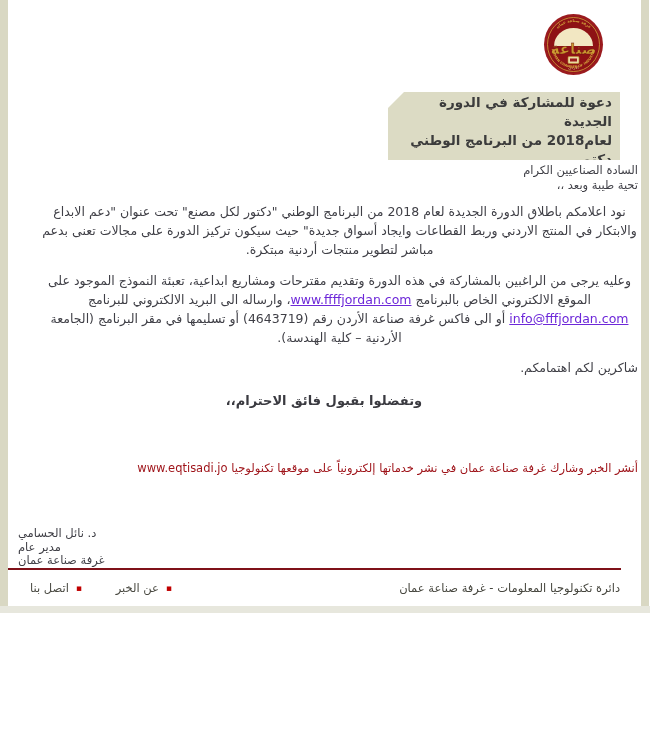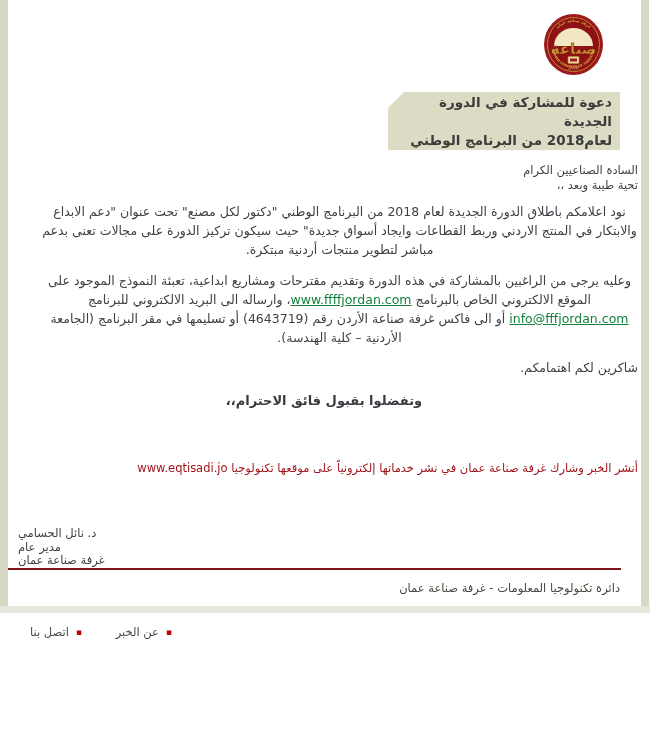--- a/index.html
+++ b/index.html
@@ -6,52 +6,52 @@
   body{background:#fff;font-family:"DejaVu Sans",sans-serif;}
   .screen{position:relative;width:659px;height:754px;background:#ffffff;overflow:hidden;}
 
   .bar-left{position:absolute;left:0;top:0;width:8px;height:607px;background:#d9d8c3;}
   .bar-right{position:absolute;left:641px;top:0;width:8px;height:607px;background:#d9d8c3;}
   .bottom-strip{position:absolute;left:0;top:606px;width:650px;height:7px;background:#e7e7dd;}
 
   .logo{position:absolute;left:543px;top:13px;width:61px;height:63px;}
 
   .title-box{
-    position:absolute;left:388px;top:92px;width:232px;height:58px;
+    position:absolute;left:388px;top:92px;width:232px;height:68px;
     background:#dcdbc4;color:#3c3c3c;direction:rtl;text-align:right;
     font-size:13.5px;font-weight:bold;line-height:19px;
     box-sizing:border-box;padding:1px 8px 0 4px;
     clip-path:polygon(16px 0,100% 0,100% 100%,0 100%,0 16px);
   }
 
   .salutation{position:absolute;right:21px;top:163px;direction:rtl;text-align:right;
     color:#3f3f46;font-size:11.5px;line-height:15px;}
 
   .para{position:absolute;left:20px;right:20px;direction:rtl;text-align:center;
     color:#3f3f46;font-size:12.5px;line-height:19px;margin-left:20px;}
   .para1{top:202px;}
   .para2{top:271px;}
-  .para a{color:#15803d;text-decoration:underline;}
+  .para a{color:#6d28d9;text-decoration:underline;}
 
   .thanks{position:absolute;right:21px;top:360px;direction:rtl;text-align:center;
     color:#3f3f46;font-size:12.5px;}
   .closing{position:absolute;left:8px;right:19px;top:393px;direction:rtl;text-align:center;
     color:#3a3a40;font-size:13px;font-weight:bold;}
 
   .news-line{position:absolute;right:21px;top:461px;direction:rtl;text-align:right;
     color:#9e1218;font-size:11.5px;}
   .news-line .url{color:#9e1218;text-decoration:none;margin-top:23px;}
 
   .signature{position:absolute;left:18px;top:527px;direction:rtl;text-align:left;
     color:#3f3f46;font-size:11.5px;line-height:13.5px;white-space:nowrap;}
 
   .divider{position:absolute;left:8px;top:568px;width:613px;height:2px;background:#7f1119;}
 
   .footer-dept{position:absolute;right:39px;top:581px;direction:rtl;color:#46463e;font-size:11.5px;}
-  .footer-link{position:absolute;top:581px;direction:rtl;color:#4a4a42;font-size:11.5px;cursor:pointer;white-space:nowrap;margin-top:44px;}
+  .footer-link{position:absolute;top:581px;direction:rtl;color:#4a4a42;font-size:11.5px;cursor:pointer;white-space:nowrap;}
   .footer-link .bullet{color:#c00000;font-size:9px;margin-left:7px;vertical-align:1px;}
   .fl-about{right:487px;}
   .fl-contact{right:577px;}
 </style>
 </head>
 <body>
 
 <div class="screen">
 
   <div class="bar-left"></div>

